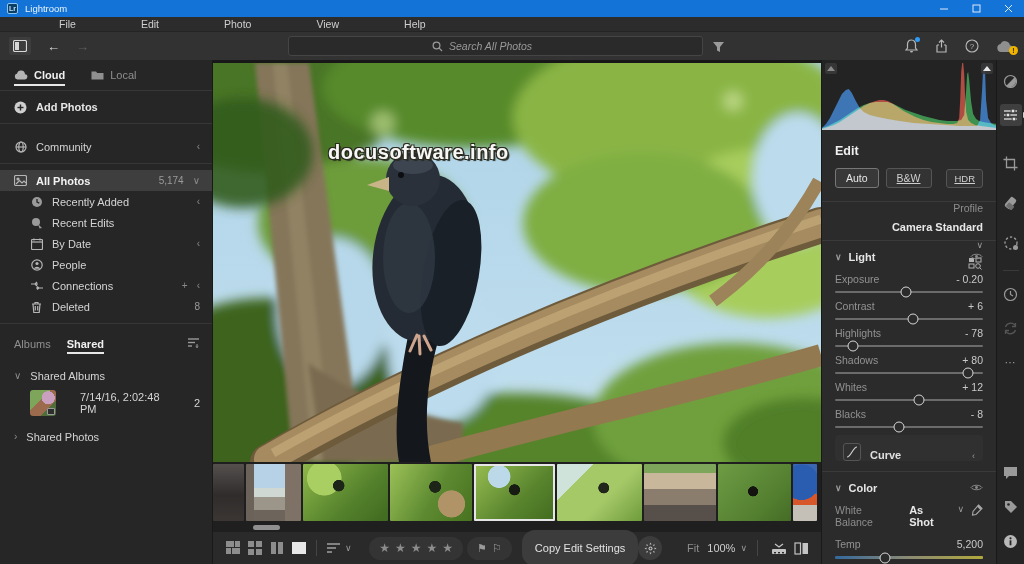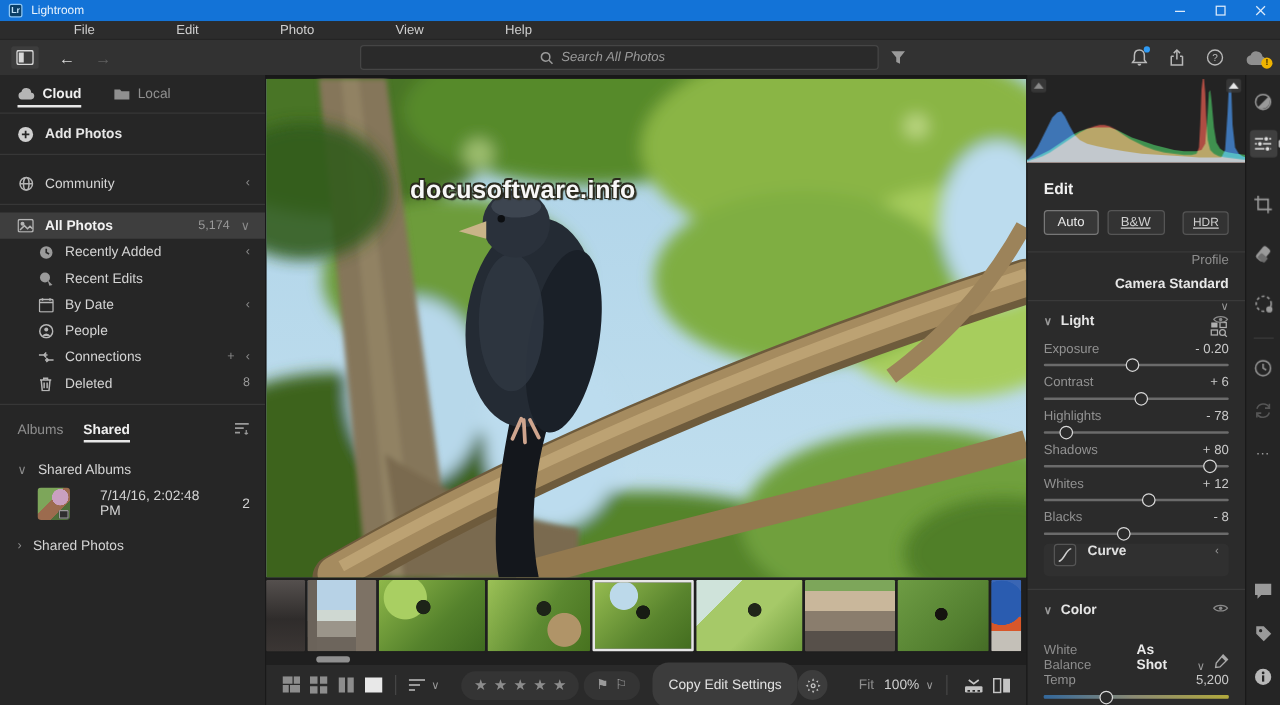--- a/index.html
+++ b/index.html
@@ -140,25 +140,25 @@
   .p-value { color:#e8e8e8; font-weight:bold; font-size:11px; }
   .sec-head { display:flex; align-items:center; gap:7px; height:32px; color:#e5e5e5; font-weight:bold; font-size:11px; }
   .sec-head .eye { margin-left:auto; }
   .slider { margin-bottom:7px; }
   .srow { display:flex; justify-content:space-between; margin-bottom:6px; }
   .slabel { color:#929292; } .svalue { color:#c9c9c9; }
   .track { position:relative; height:2px; background:#6b6b6b; border-radius:1px; margin-bottom:6px; }
   .track.temp-grad { height:3px; background:linear-gradient(90deg,#33689c,#8a8a74 48%,#b2a93c); }
   .knob { position:absolute; top:50%; width:11px; height:11px; border-radius:50%; background:#2b2b2b;
     border:1.5px solid #d8d8d8; transform:translate(-50%,-50%); }
-  .curve-row { background:#303030; border-radius:4px; height:26px; display:flex; align-items:flex-start; gap:9px;
+  .curve-row { background:#303030; border-radius:4px; height:26px; display:flex; align-items:flex-end; gap:9px;
     padding:0 8px; margin:6px 0 10px; }
   .curve-ic { width:18px; height:18px; border:1px solid #555; border-radius:3px; display:flex; align-items:center; justify-content:center; }
   .curve-label { color:#e0e0e0; font-weight:bold; font-size:11px; flex:1; }
-  .wb-row { display:flex; align-items:flex-end; gap:7px; height:34px; }
+  .wb-row { display:flex; align-items:flex-start; gap:7px; height:34px; }
 
   
   .rail { width:28px; flex:none; background:#252525; border-left:1px solid #191919; display:flex;
     flex-direction:column; align-items:center; padding-top:10px; }
   .rail-btn { width:22px; height:22px; display:flex; align-items:center; justify-content:center; margin-bottom:12px; position:relative; }
   .rail-btn.active { background:#3f3f3f; border-radius:3px; }
   .rail-btn.active::after { content:""; position:absolute; right:-4px; top:8px; width:3px; height:6px; background:#cfcfcf; border-radius:1px; }
   .rail-div { width:16px; border-top:1px solid #3a3a3a; margin:0 0 12px; }
   .rail-spacer { flex:1; }
   .more-dots { color:#9a9a9a; font-size:11px; letter-spacing:1px; }

